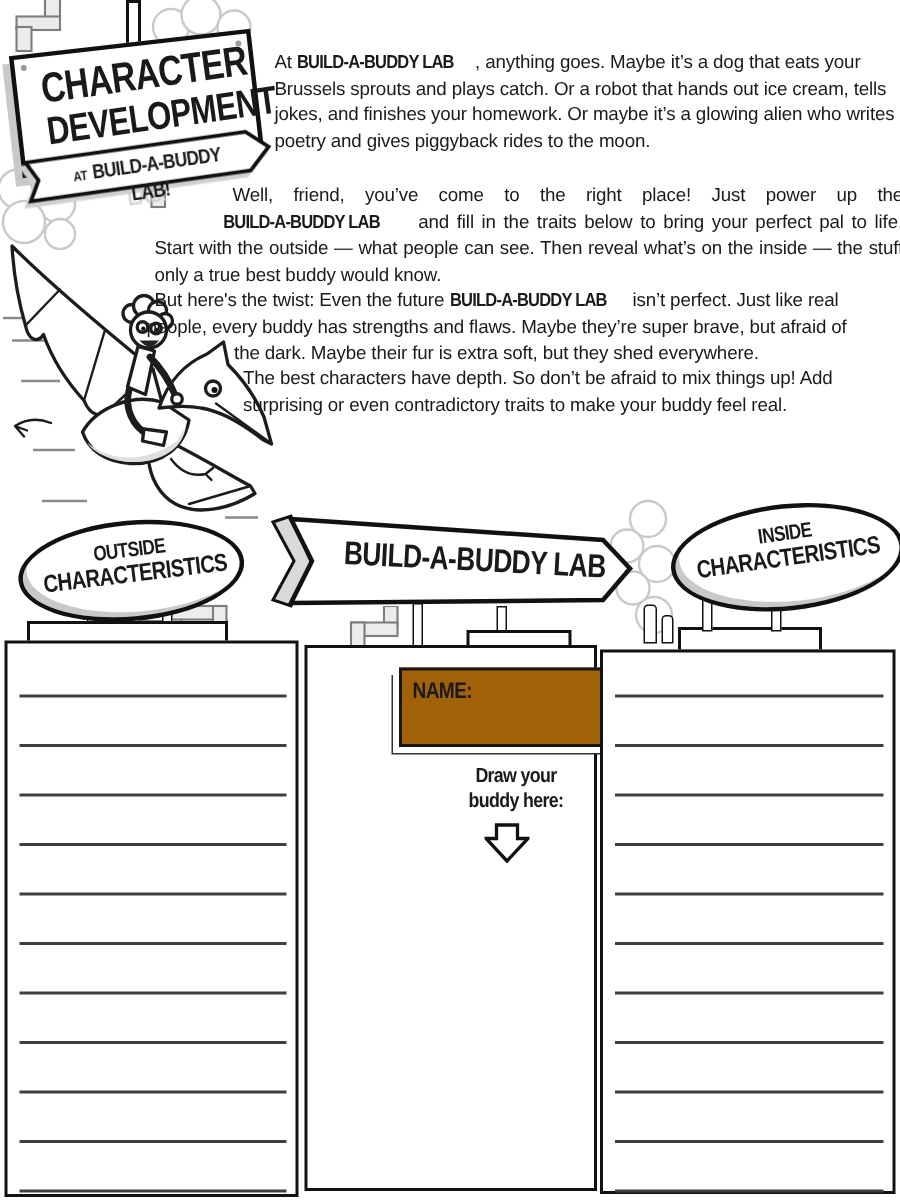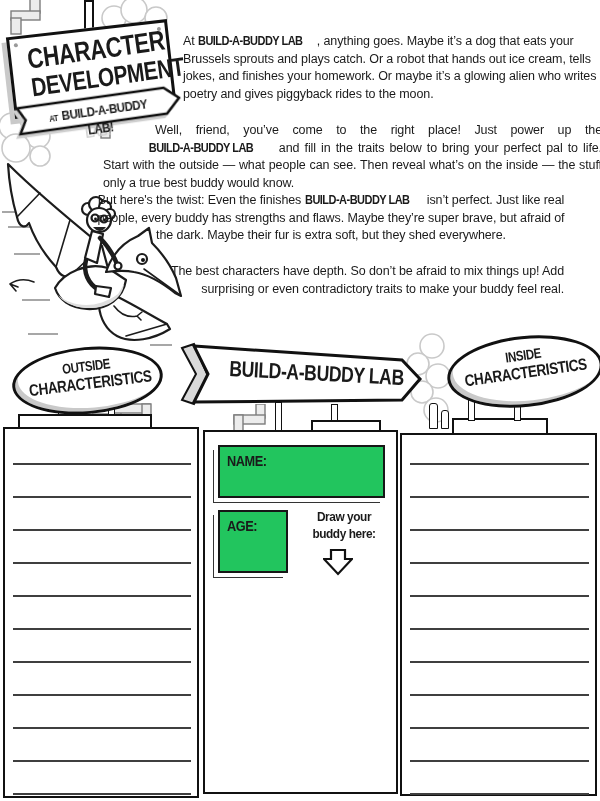--- a/index.html
+++ b/index.html
@@ -46,22 +46,22 @@
 
   
   .post{position:absolute;width:5px;background:#fff;border:1.5px solid #111;}
   .platform{position:absolute;background:#fff;border:2px solid #111;}
   .chimney{position:absolute;background:#fff;border:1.5px solid #111;border-radius:3px 3px 0 0;}
   .pipe-rect{fill:#ececec;stroke:#7d7d7d;stroke-width:1.4;}
 
   
   .wbox{position:absolute;background:#fff;border:2.5px solid #111;}
   .wline{position:absolute;left:8px;right:6px;height:0;border-top:2px solid #3f3f3f;}
-  .field{position:absolute;background:#22c55e;border:2.5px solid #161616;
-         box-shadow:-4px 4px 0 #fff,-5px 5px 0 #333;}
+  .field{position:absolute;background:#a16207;border:2.5px solid #161616;
+         box-shadow:-4px 4px 0 #fff,-5px 5px 0 #333;margin-left:48px;}
   .field-label{font-size:15px;margin:5px 0 0 7px;transform:scaleX(.85);transform-origin:0 0;}
   .draw-label{position:absolute;text-align:center;font-size:13.5px;line-height:17px;
               transform:scaleX(.88);transform-origin:50% 0;}
 
   .ink{stroke:#1c1c1c;stroke-width:2.2;fill:#fff;stroke-linejoin:round;stroke-linecap:round;}
   .ink-thin{stroke:#1c1c1c;stroke-width:1.6;fill:none;stroke-linecap:round;}
   .speed{stroke:#8a8a8a;stroke-width:1.6;}
   .cloudc{fill:#fff;stroke:#c9c9c9;stroke-width:1.6;}
 </style>
 </head>
@@ -152,22 +152,22 @@
       <polygon points="4,3 152,3 166,15 152,29 4,29 11,16" fill="#fff" stroke="#111" stroke-width="2.5"></polygon>
     </svg>
     <div class="banner-txt">
       <span class="banner-at">AT</span>
       <span class="banner-main">BUILD-A-BUDDY LAB!</span>
     </div>
   </div>
 
   <div class="abs body-p" style="left:183px;top:33px;width:419px"><span>At </span><span class="bb">BUILD-A-BUDDY LAB</span><span>, anything goes. Maybe it’s a dog that eats your Brussels sprouts and plays catch. Or a robot that hands out ice cream, tells jokes, and finishes your homework. Or maybe it’s a glowing alien who writes poetry and gives piggyback rides to the moon.</span></div>
   <div class="abs body-p" style="left:103px;top:122px;width:499px;text-align:justify;text-indent:52px"><span>Well, friend, you’ve come to the right place! Just power up the </span><span class="bb">BUILD-A-BUDDY LAB</span><span> and fill in the traits below to bring your perfect pal to life. Start with the outside — what people can see. Then reveal what’s on the inside — the stuff only a true best buddy would know.</span></div>
-  <div class="abs body-p" style="left:93px;top:192px;width:476px;text-align:center"><span>But here's the twist: Even the finishes </span><span class="bb">BUILD-A-BUDDY LAB</span><span> isn’t perfect. Just like real people, every buddy has strengths and flaws. Maybe they’re super brave, but afraid of the dark. Maybe their fur is extra soft, but they shed everywhere.</span></div>
-  <div class="abs body-p" style="left:162px;top:263px;width:402px;text-align:right">The best characters have depth. So don’t be afraid to mix things up! Add surprising or even contradictory traits to make your buddy feel real.</div>
+  <div class="abs body-p" style="left:93px;top:192px;width:476px;text-align:center"><span>But here's the twist: Even the future </span><span class="bb">BUILD-A-BUDDY LAB</span><span> isn’t perfect. Just like real people, every buddy has strengths and flaws. Maybe they’re super brave, but afraid of the dark. Maybe their fur is extra soft, but they shed everywhere.</span></div>
+  <div class="abs body-p" style="left:162px;top:244px;width:402px;text-align:left">The best characters have depth. So don’t be afraid to mix things up! Add surprising or even contradictory traits to make your buddy feel real.</div>
 
   <svg class="abs" style="left:92px;top:396px" width="88" height="34">
     <rect class="pipe-rect" x="0" y="18" width="28" height="9"></rect>
     <rect class="pipe-rect" x="20" y="8" width="9" height="19"></rect>
     <rect class="pipe-rect" x="20" y="8" width="38" height="9"></rect>
     <rect class="pipe-rect" x="50" y="8" width="9" height="24"></rect>
   </svg>
   <svg class="abs" style="left:226px;top:404px" width="46" height="30">
     <rect class="pipe-rect" x="30" y="0" width="9" height="14"></rect>
     <rect class="pipe-rect" x="8" y="11" width="31" height="9"></rect>
@@ -196,23 +196,20 @@
       <div class="wline" style="top: 265px;"></div>
       <div class="wline" style="top: 298px;"></div>
       <div class="wline" style="top: 331px;"></div>
       <div class="wline" style="top: 364px;"></div>
     </div>
 
   <div class="wbox" style="left:203px;top:430px;width:191px;height:360px">
     <div class="field" style="left:13px;top:13px;width:163px;height:49px">
       <div class="field-label cond">NAME:</div>
     </div>
-    <div class="field" style="left:13px;top:78px;width:66px;height:59px">
-      <div class="field-label cond">AGE:</div>
-    </div>
     <div class="draw-label cond" style="left:92px;top:76px;width:94px">
       <span style="display:block">Draw your</span>
       <span style="display:block">buddy here:</span>
     </div>
     <svg class="abs" style="left:118px;top:116px" width="30" height="28">
       <polygon points="8,2 22,2 22,11 29,11 15,26 1,11 8,11" fill="#fff" stroke="#111" stroke-width="2.2" stroke-linejoin="miter"></polygon>
     </svg>
     <div class="abs" style="left:6px;top:150px;right:6px;bottom:6px"></div>
   </div>
 

